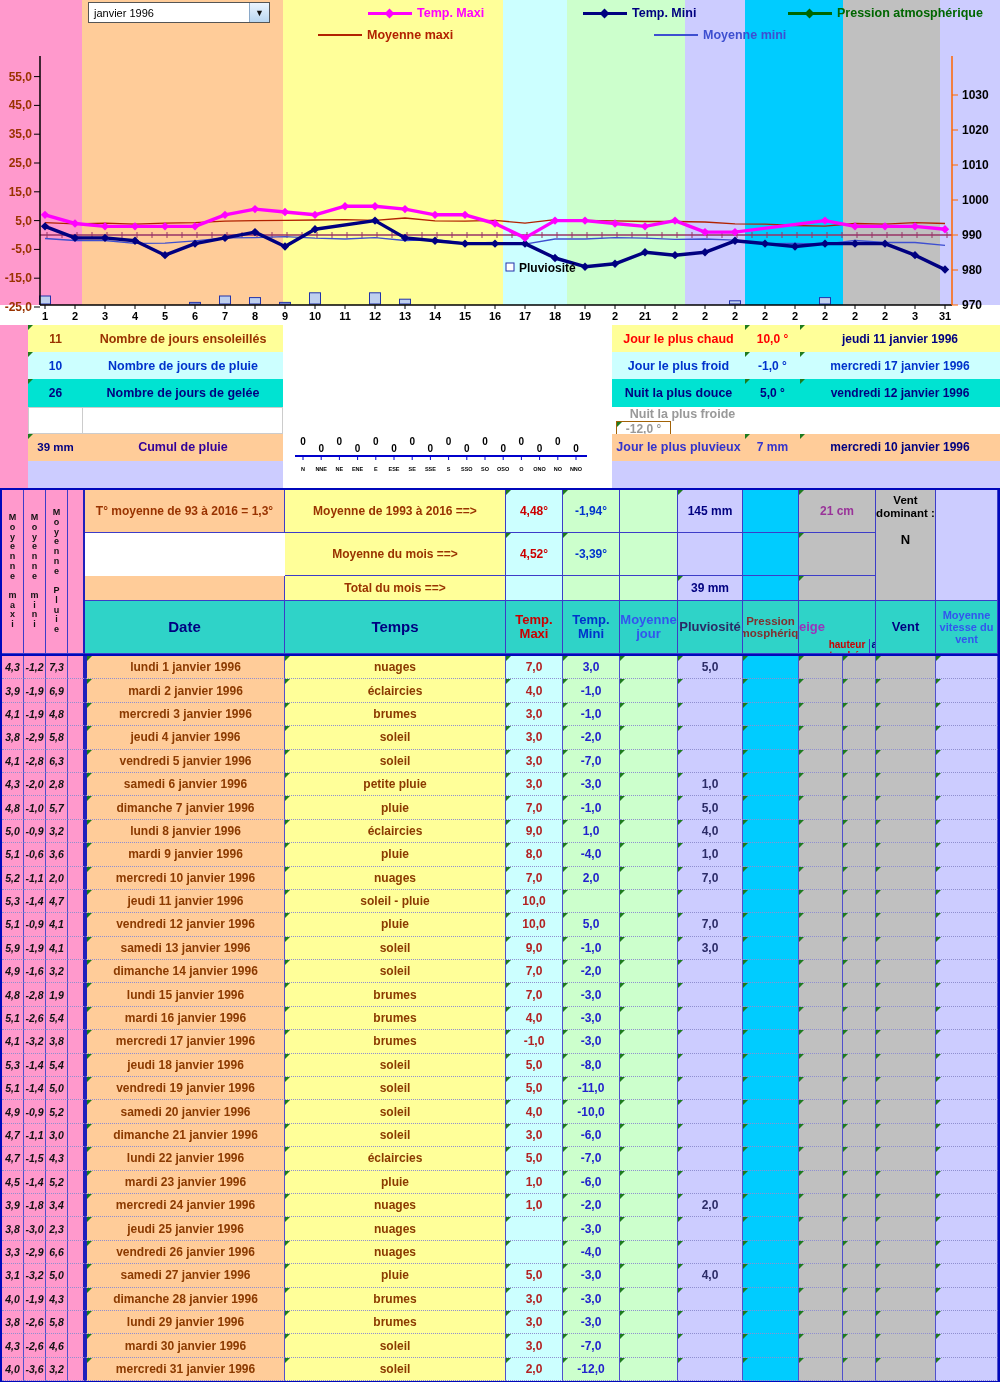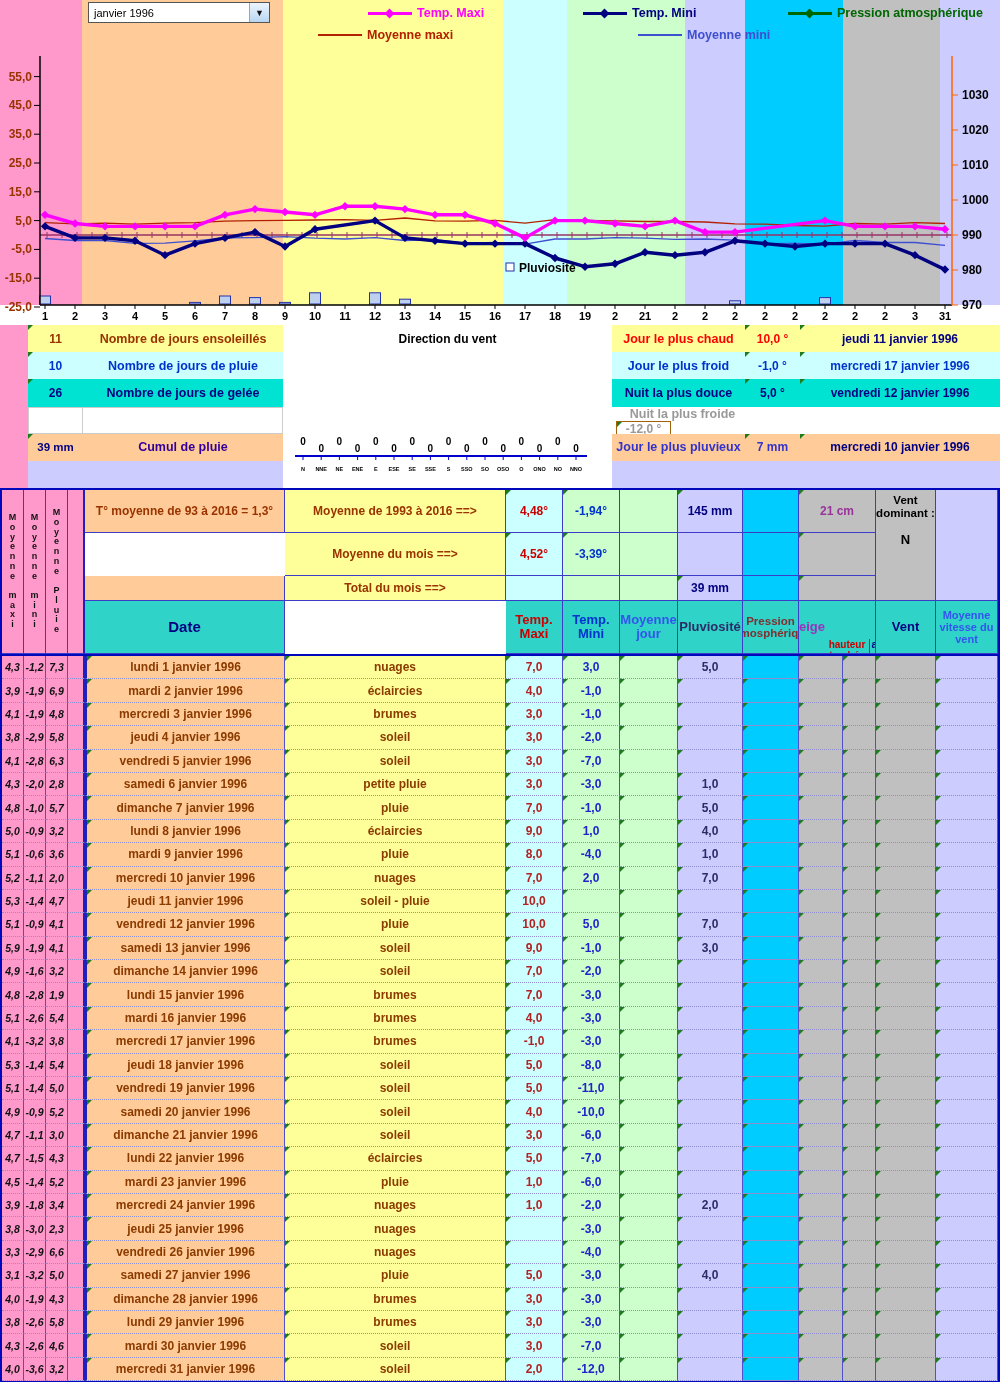--- a/index.html
+++ b/index.html
@@ -331,21 +331,21 @@
         </span>
       <span class="lbl" style="color: rgb(178, 34, 0);">Moyenne maxi</span>
     </div>
     <div class="litem" style="left:583px;top:6px;">
       <span class="sam">
           <i class="ln" style="background: rgb(0, 0, 128);"></i>
           <i class="dia" style="background: rgb(0, 0, 128);"></i>
         </span>
       <span class="lbl" style="color: rgb(0, 0, 128);">Temp. Mini</span>
     </div>
-    <div class="litem thin" style="left:638px;top:28px;">
+    <div class="litem thin" style="left:654px;top:28px;">
       <span class="sam">
           <i class="ln" style="background: rgb(62, 79, 208);"></i>
         </span>
       <span class="lbl" style="color: rgb(62, 79, 208);">Moyenne mini</span>
     </div>
     <div class="litem" style="left:788px;top:6px;">
       <span class="sam">
           <i class="ln" style="background: rgb(0, 102, 0);"></i>
           <i class="dia" style="background: rgb(0, 102, 0);"></i>
         </span>
@@ -374,21 +374,20 @@
     </div>
     <div class="srow" style="left:28px;top:108.8px;width:255px;">
       <div class="scell bg-or gc t-nav" style="width:55px;font-size:11.5px;">39 mm</div>
       <div class="scell bg-or" style="flex:1;font-size:12.5px;color:#330099;">Cumul de pluie</div>
     </div>
     <div class="srow" style="left:28px;top:136px;width:255px;">
       <div class="scell bg-lv" style="flex:1;"></div>
     </div>
 
     <div id="windbox">
-      <div class="wtitle">Direction du vent</div>
       <svg id="wind-svg" width="329" height="60" style="position:absolute;left:0;bottom:6px;">
           <line x1="12" y1="34" x2="304" y2="34" stroke="#0000CC" stroke-width="2"></line>
           <line x1="20" y1="34" x2="20" y2="38" stroke="#0000CC"></line>
           <text x="20" y="23" text-anchor="middle" style="font:bold 10px 'Liberation Sans',sans-serif;fill:#000;">0</text>
           <text x="20" y="49" text-anchor="middle" style="font:bold 5.5px 'Liberation Sans',sans-serif;fill:#000;">N</text>
           <line x1="38.2" y1="34" x2="38.2" y2="38" stroke="#0000CC"></line>
           <text x="38.2" y="30" text-anchor="middle" style="font:bold 10px 'Liberation Sans',sans-serif;fill:#000;">0</text>
           <text x="38.2" y="49" text-anchor="middle" style="font:bold 5.5px 'Liberation Sans',sans-serif;fill:#000;">NNE</text>
           <line x1="56.4" y1="34" x2="56.4" y2="38" stroke="#0000CC"></line>
           <text x="56.4" y="23" text-anchor="middle" style="font:bold 10px 'Liberation Sans',sans-serif;fill:#000;">0</text>
@@ -538,20 +537,21 @@
       <div class="hc bg-or" style="grid-column:5;grid-row:3;"></div>
       <div class="hc bg-ye f-stat t-mar" style="grid-column:6;grid-row:3;">Total du mois ==&gt;</div>
       <div class="hc bg-cy" style="grid-column:7;grid-row:3;"></div>
       <div class="hc bg-gr" style="grid-column:8;grid-row:3;"></div>
       <div class="hc bg-gr" style="grid-column:9;grid-row:3;"></div>
       <div class="hc bg-lv f-stat t-nav gc" style="grid-column:10;grid-row:3;">39 mm</div>
       <div class="hc bg-bl" style="grid-column:11;grid-row:3;"></div>
       <div class="hc bg-gy gc" style="grid-column:12/14;grid-row:3;"></div>
 
       <div class="hc bg-hd hdr t-nav" style="grid-column:5;grid-row:4;font-size:15px;">Date</div>
+      <div class="hc bg-hd hdr t-nav" style="grid-column:6;grid-row:4;font-size:15px;">Temps</div>
       <div class="hc bg-hd hdr t-red" style="grid-column:7;grid-row:4;">Temp. Maxi</div>
       <div class="hc bg-hd hdr t-blu" style="grid-column:8;grid-row:4;">Temp. Mini</div>
       <div class="hc bg-hd hdr t-moy" style="grid-column:9;grid-row:4;">Moyenne jour</div>
       <div class="hc bg-hd hdr t-ind" style="grid-column:10;grid-row:4;">Pluviosité</div>
       <div class="hc bg-hd hdr t-brn" style="grid-column:11;grid-row:4;font-size:11.5px;">Pression atmosphérique</div>
       <div class="hc bg-hd" style="grid-column:12/14;grid-row:4;flex-direction:row;padding:0;">
         <div class="hdr t-nei" style="height:24px;display:flex;align-items:center;">Neige</div>
         <div style="display:flex;width:100%;flex:1;border-top:1px solid #3c3cc8;">
           <div class="sub t-red" style="width:44px;border-right:1px solid #3c3cc8;display:flex;align-items:center;justify-content:center;">hauteur tombée</div>
           <div class="sub t-nav" style="flex:1;display:flex;align-items:center;justify-content:center;">au sol</div>

